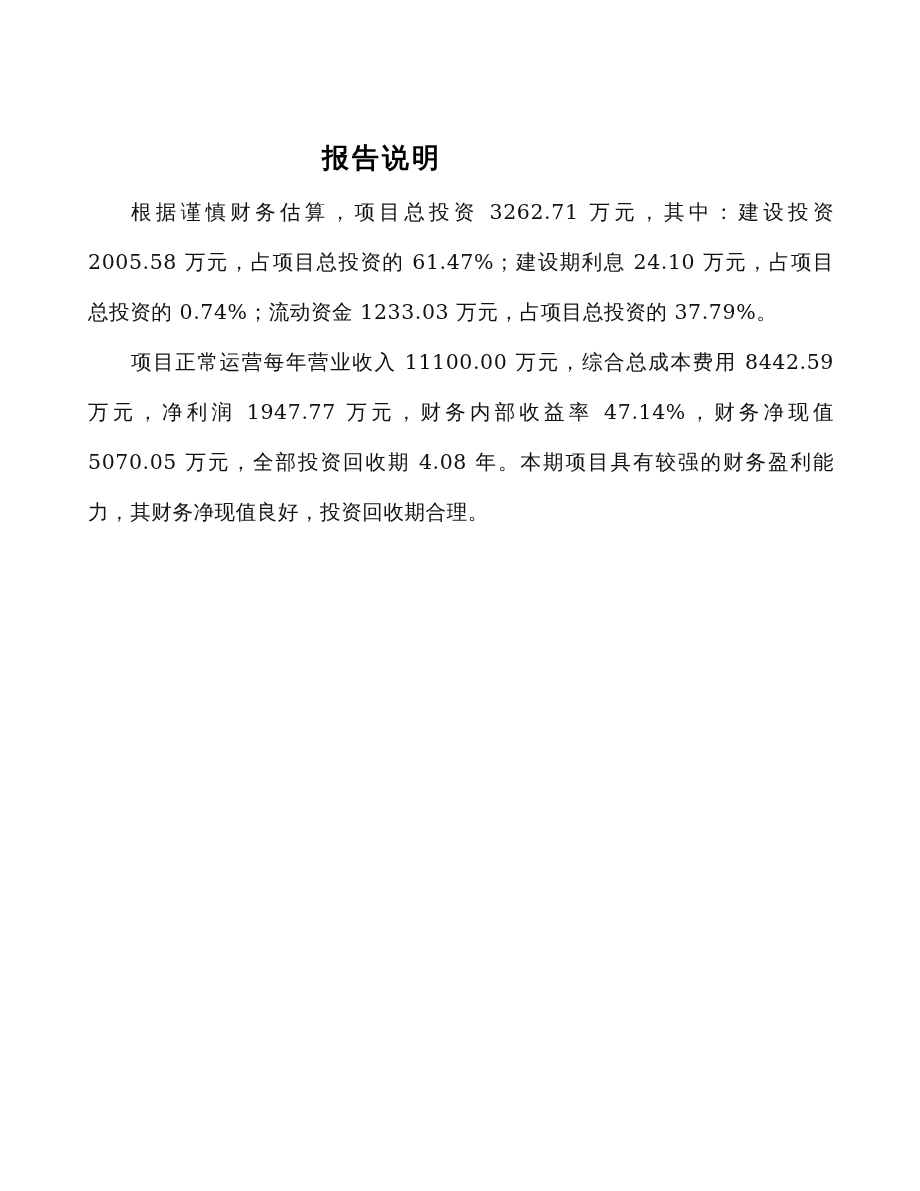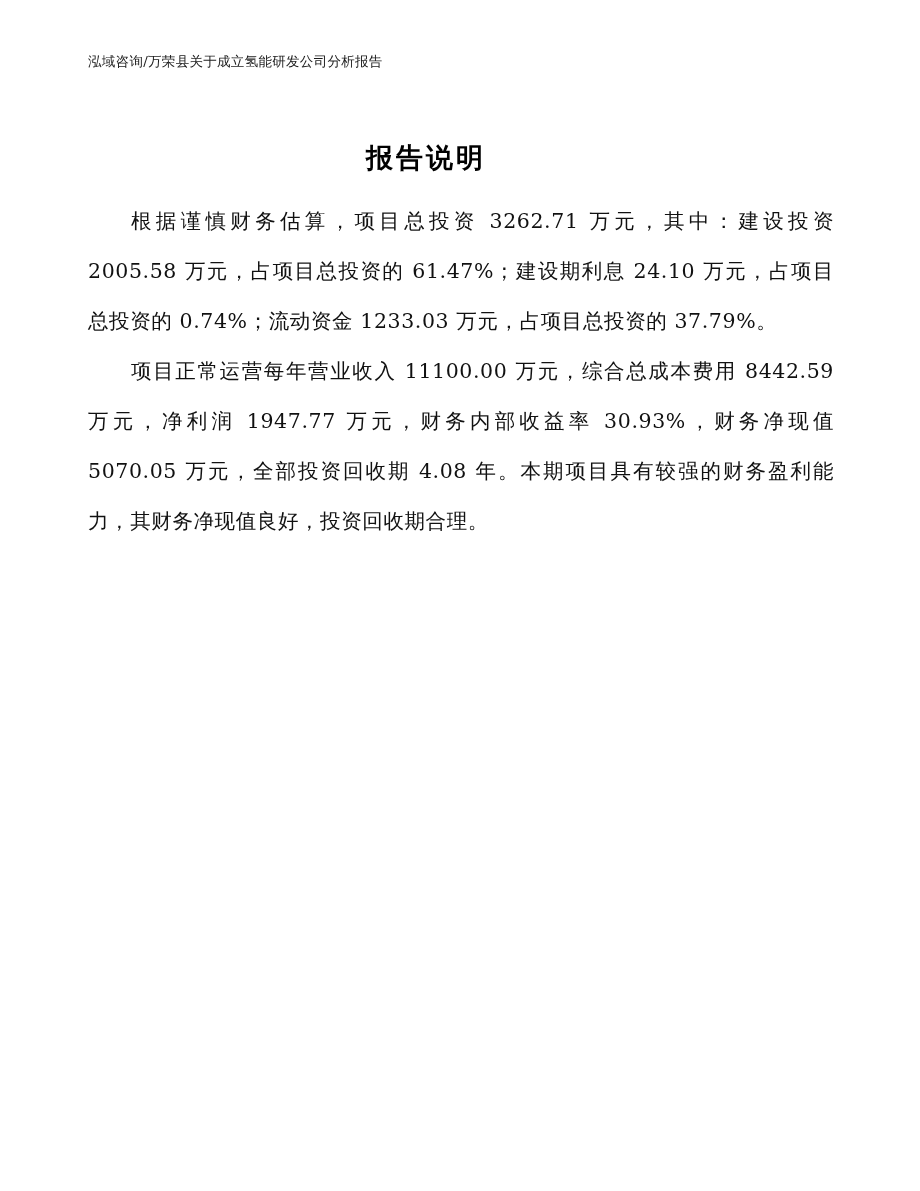--- a/index.html
+++ b/index.html
@@ -36,25 +36,24 @@
     top: 120px;
     left: 0;
     width: 764px;
     text-align: center;
     font-size: 27px;
     line-height: 40px;
     font-weight: bold;
     letter-spacing: 3px;
     color: #000000;
     font-family: "DejaVu Serif", "Liberation Serif", serif;
-    padding-left: 44px;
   }
   .body-area {
     position: absolute;
-    top: 196px;
+    top: 187px;
     left: 88px;
     width: 746px;
   }
   .para {
     margin: 0;
     font-size: 20.5px;
     line-height: 50px;
     text-align: justify;
     text-justify: inter-character;
     text-indent: 43px;
@@ -64,22 +63,21 @@
   }
   .para + .para {
     margin-top: 0;
   }
 </style>
 </head>
 <body>
 
 <div class="page">
 
-  <div class="page-header">泓域咨询/万荣县关于成立氢能研发公司分析报告</div>
 
   <h1 class="doc-title">报告说明</h1>
 
   <div class="body-area">
     <p class="para">根据谨慎财务估算，项目总投资 3262.71 万元，其中：建设投资 2005.58 万元，占项目总投资的 61.47%；建设期利息 24.10 万元，占项目总投资的 0.74%；流动资金 1233.03 万元，占项目总投资的 37.79%。</p>
-    <p class="para">项目正常运营每年营业收入 11100.00 万元，综合总成本费用 8442.59 万元，净利润 1947.77 万元，财务内部收益率 30.93%，财务净现值 5070.05 万元，全部投资回收期 4.08 年。本期项目具有较强的财务盈利能力，其财务净现值良好，投资回收期合理。</p>
+    <p class="para">项目正常运营每年营业收入 11100.00 万元，综合总成本费用 8442.59 万元，净利润 1947.77 万元，财务内部收益率 47.14%，财务净现值 5070.05 万元，全部投资回收期 4.08 年。本期项目具有较强的财务盈利能力，其财务净现值良好，投资回收期合理。</p>
   </div>
 
 </div>
 
 </body></html>

